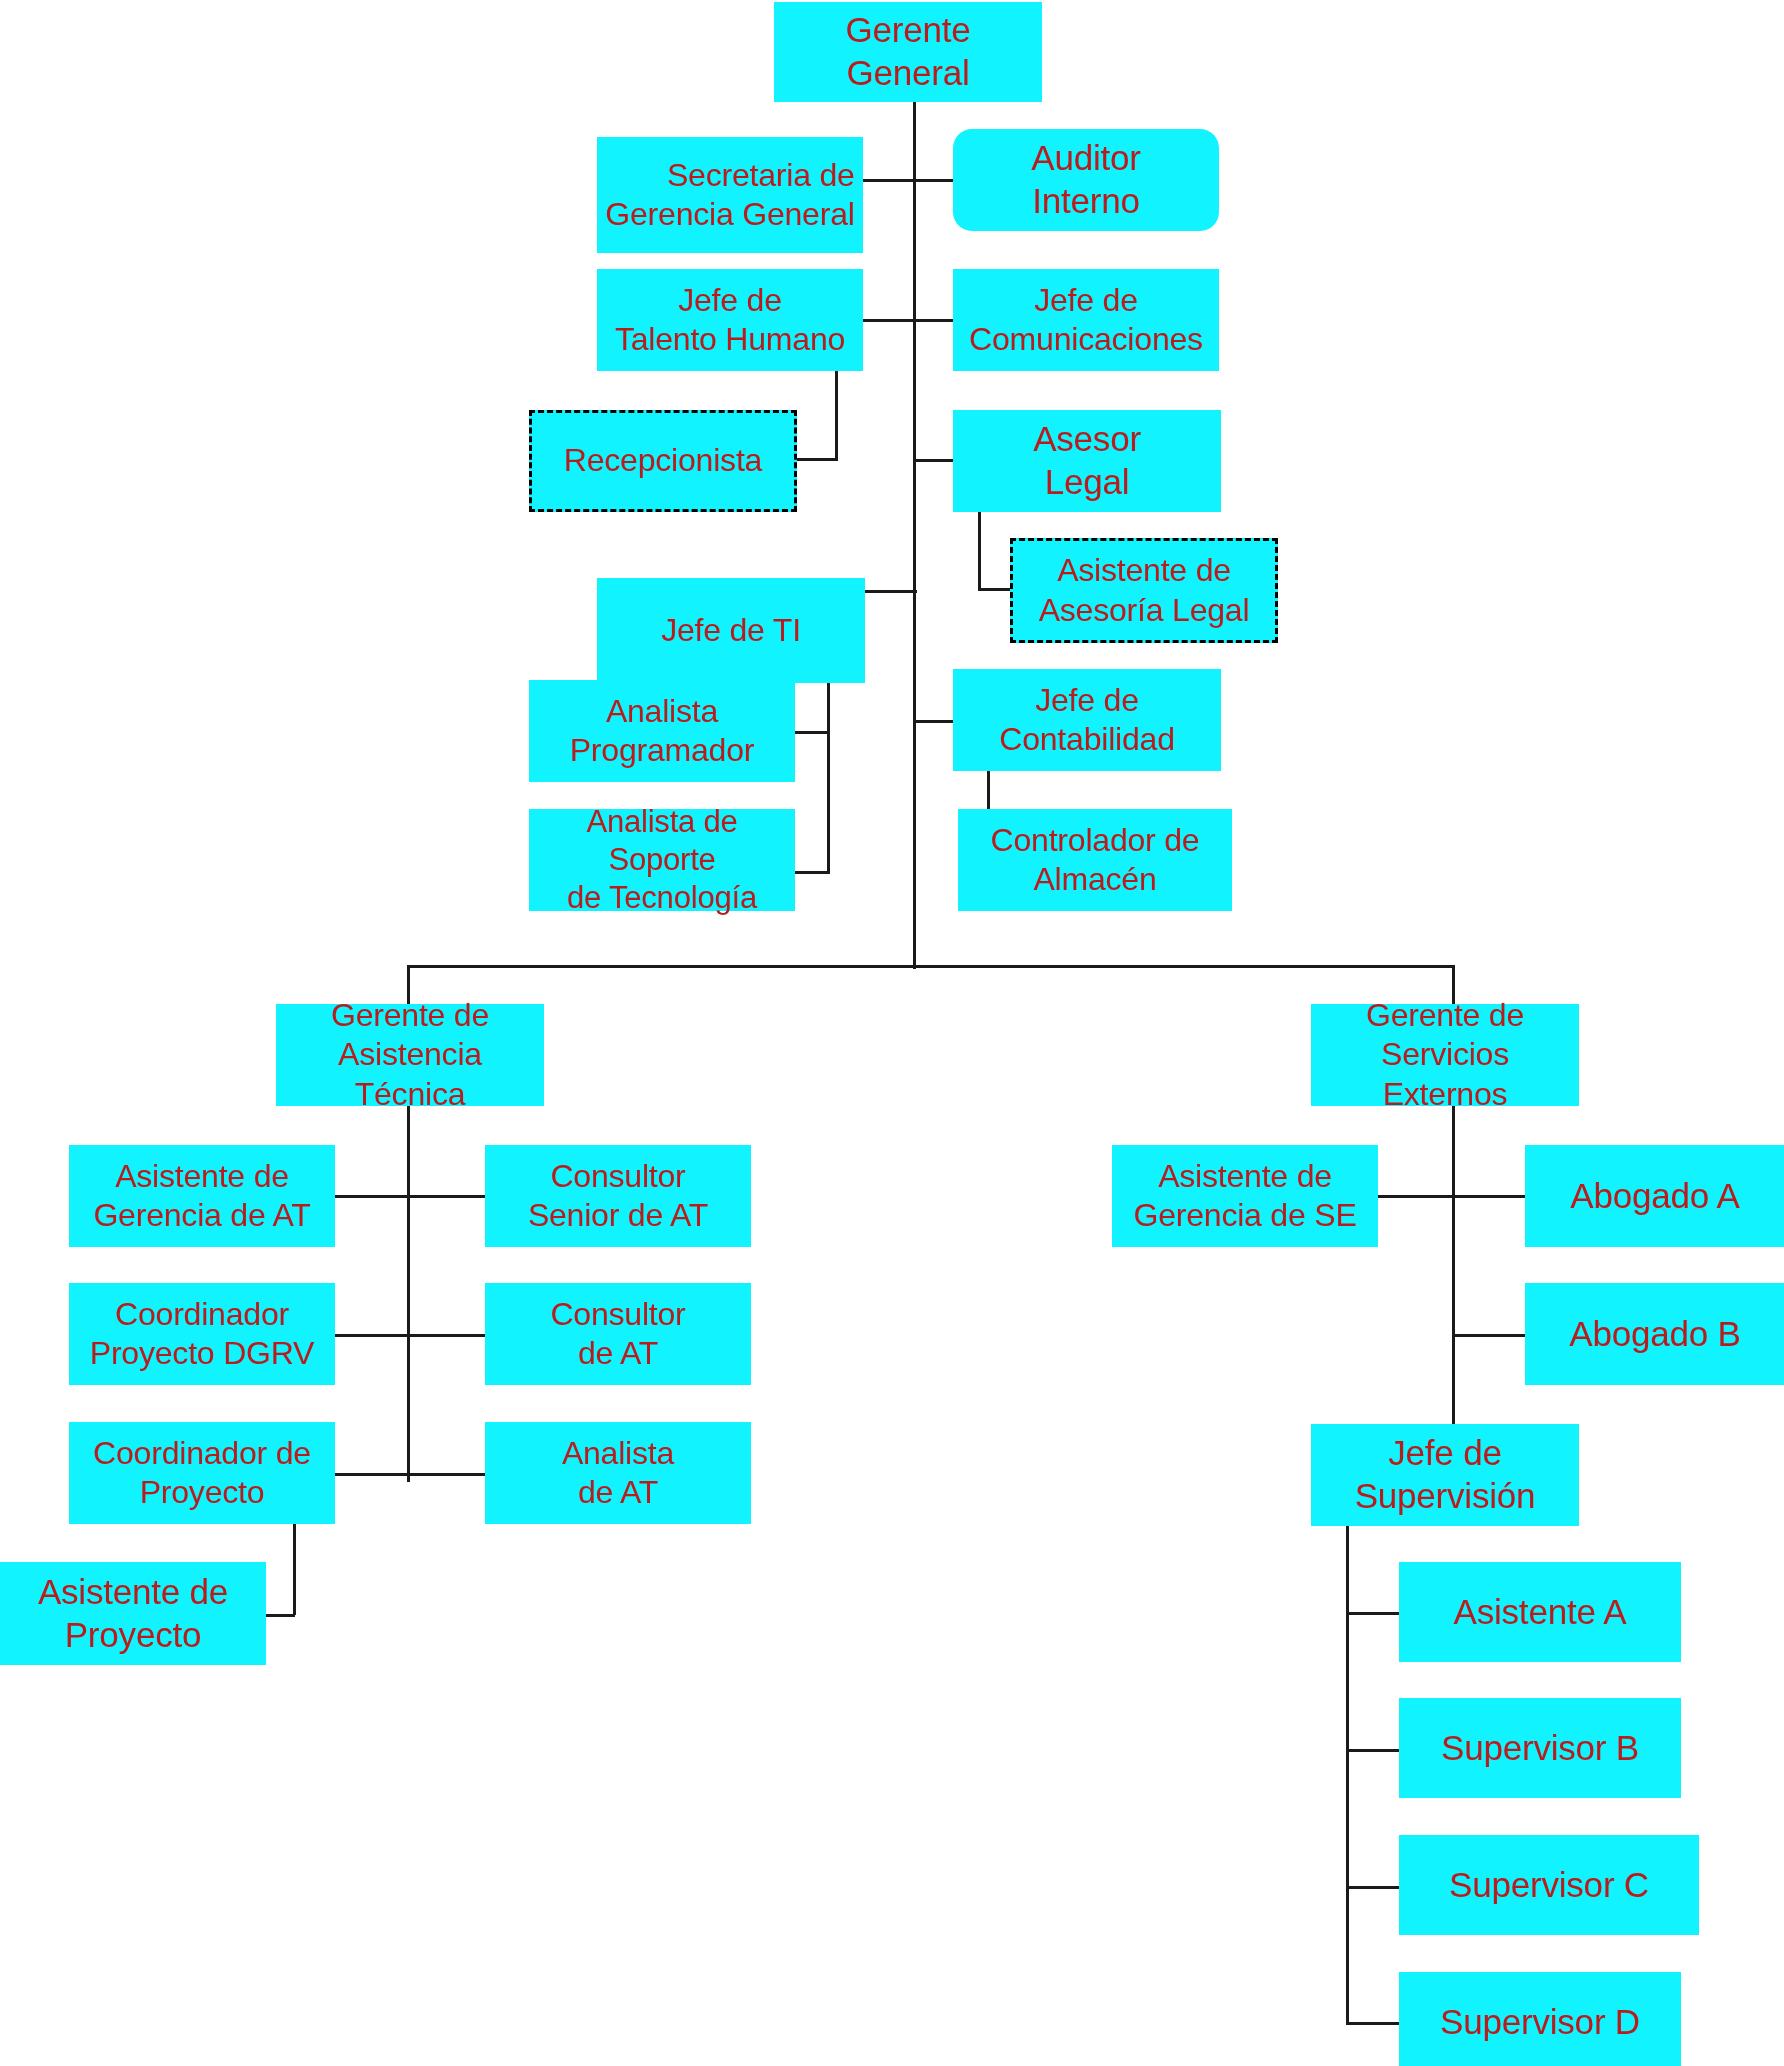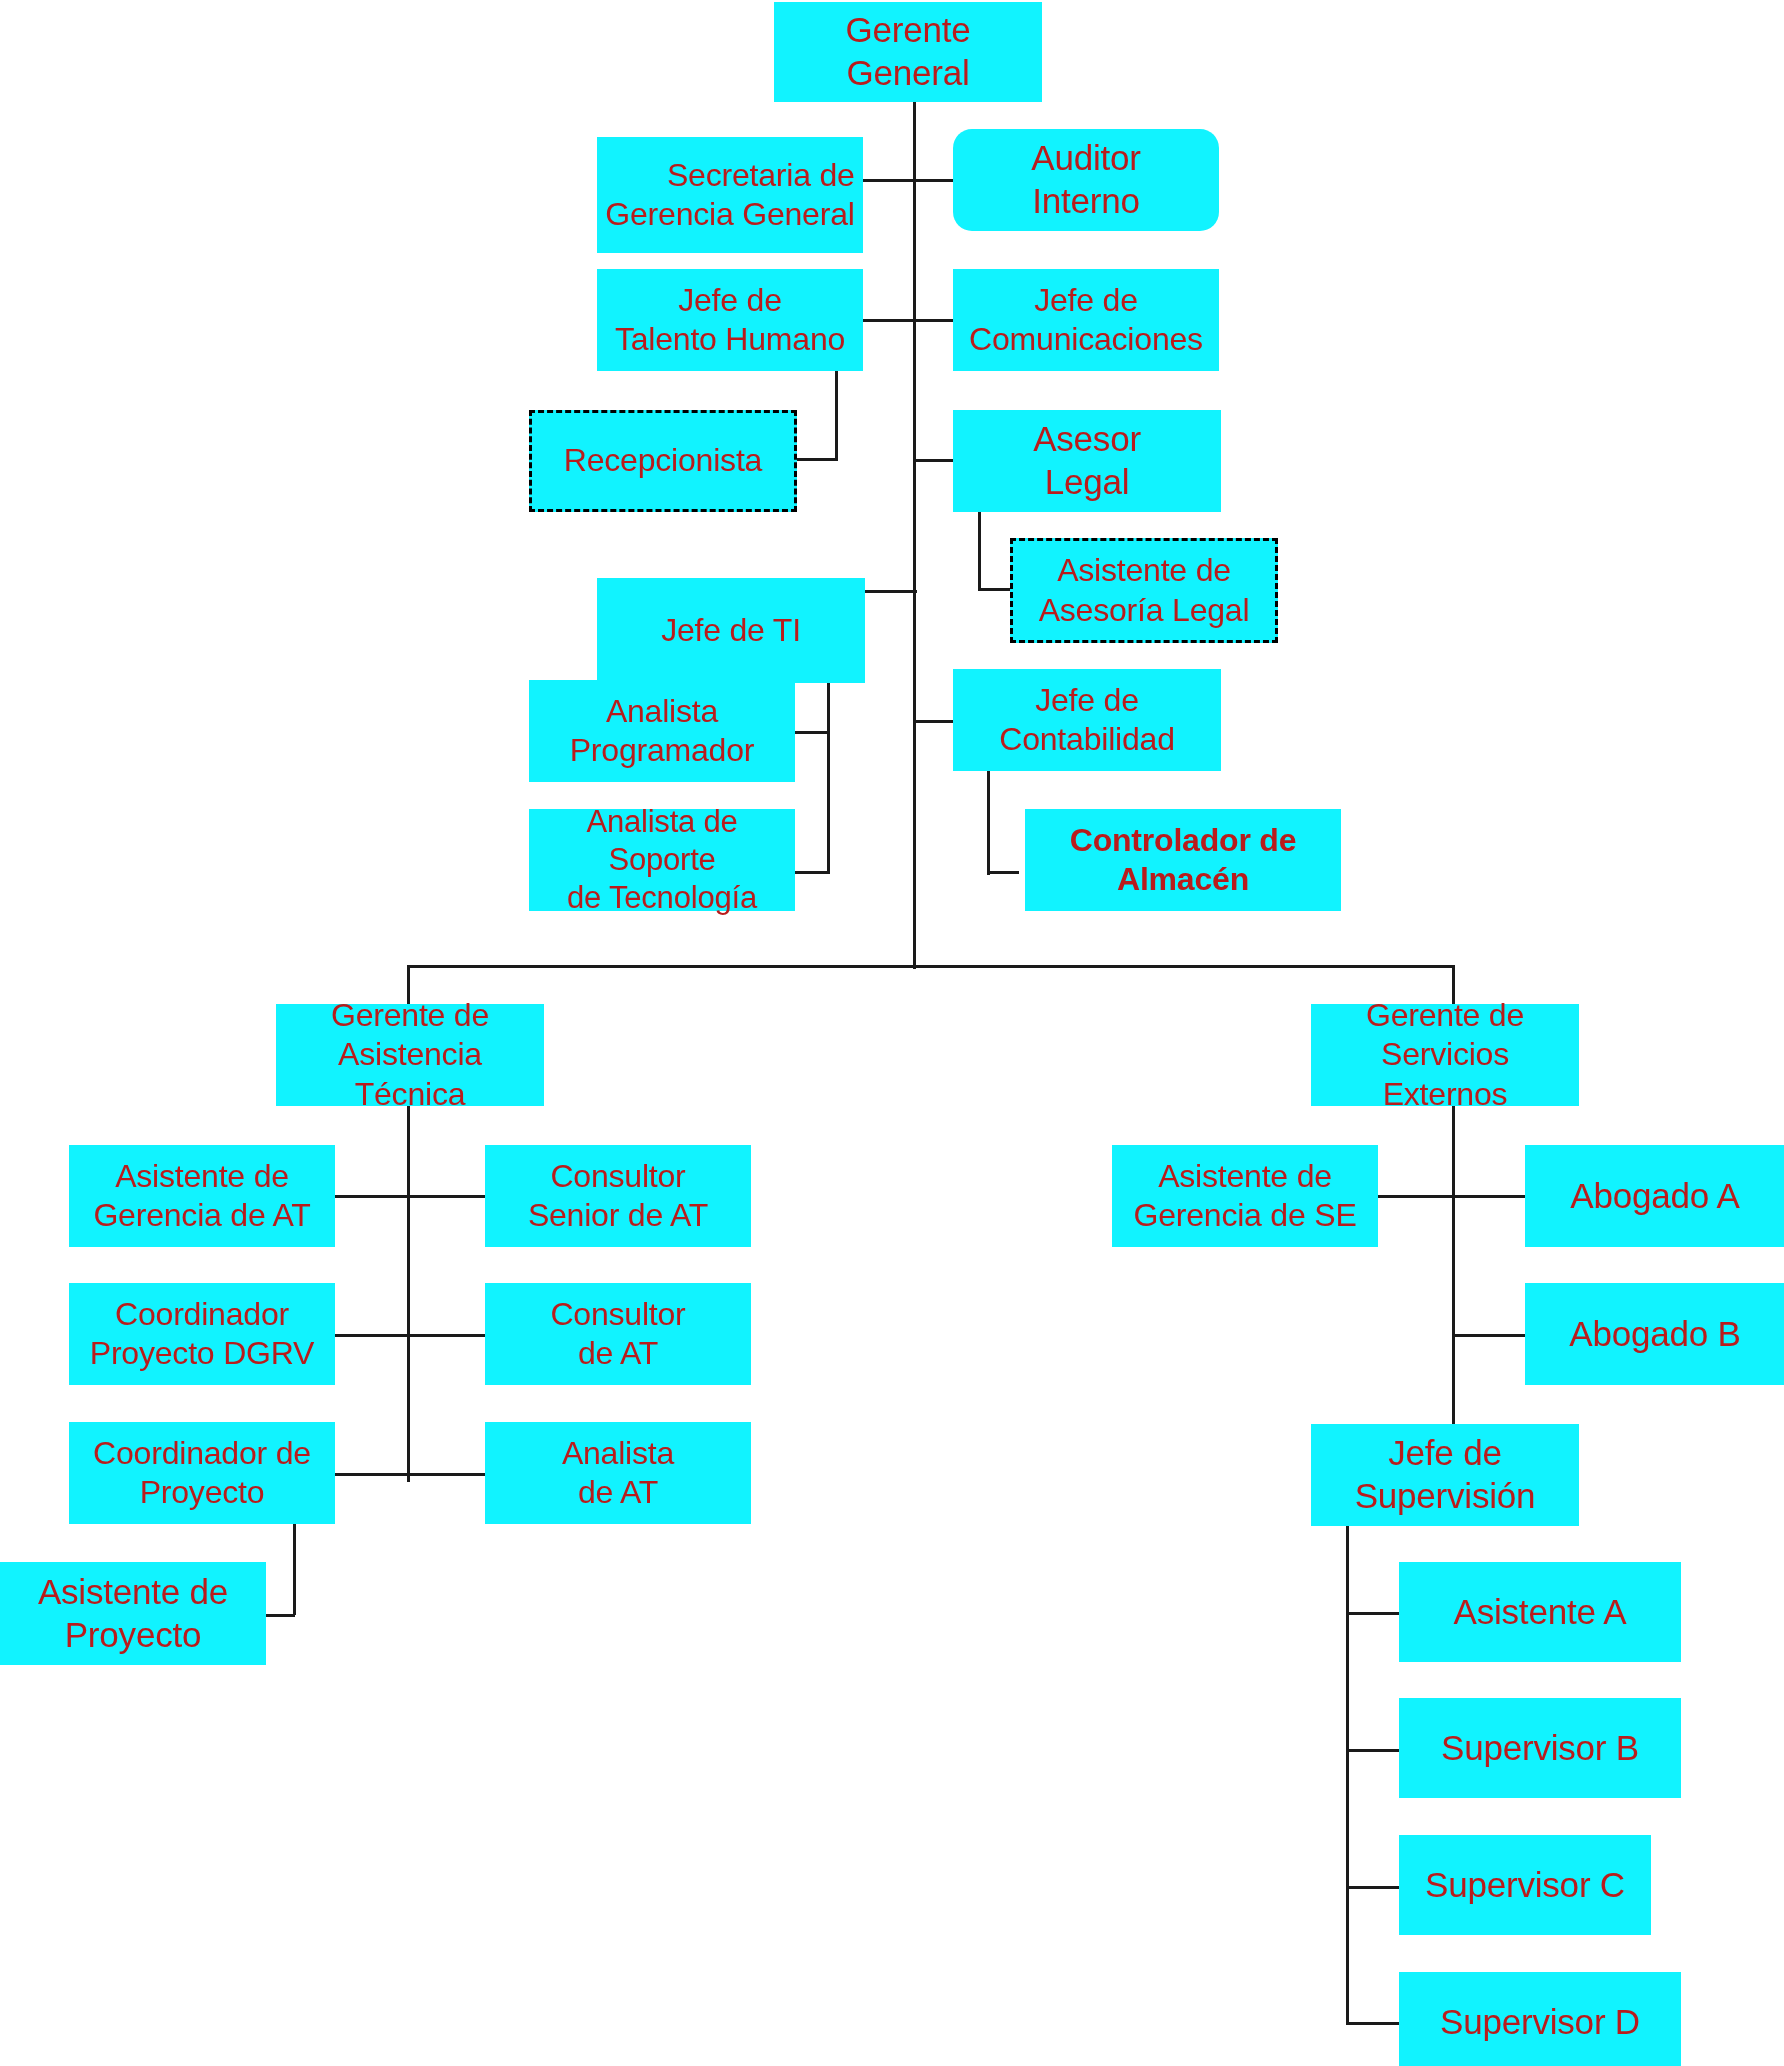--- a/index.html
+++ b/index.html
@@ -121,21 +121,21 @@
 
   <div class="node" style="left:529px; top:680px; width:266px; height:102px;">Analista
 Programador</div>
 
   <div class="node" style="left:953px; top:669px; width:268px; height:102px;">Jefe de
 Contabilidad</div>
 
   <div class="node narrow" style="left:529px; top:809px; width:266px; height:102px;">Analista de Soporte
 de Tecnología</div>
 
-  <div class="node" style="left:1025px; top:809px; width:316px; height:102px;font-weight:bold;">Controlador de
+  <div class="node" style="left:958px; top:809px; width:274px; height:102px;">Controlador de
 Almacén</div>
 
   <div class="node" style="left:276px; top:1004px; width:268px; height:102px;">Gerente de
 Asistencia Técnica</div>
 
   <div class="node" style="left:1311px; top:1004px; width:268px; height:102px;">Gerente de
 Servicios Externos</div>
 
   <div class="node" style="left:69px; top:1145px; width:266px; height:102px;">Asistente de
 Gerencia de AT</div>
@@ -165,18 +165,18 @@
 
   <div class="node big" style="left:1525px; top:1283px; width:260px; height:102px;">Abogado B</div>
 
   <div class="node big" style="left:1311px; top:1424px; width:268px; height:102px;">Jefe de
 Supervisión</div>
 
   <div class="node big" style="left:1399px; top:1562px; width:282px; height:100px;">Asistente A</div>
 
   <div class="node big" style="left:1399px; top:1698px; width:282px; height:100px;">Supervisor B</div>
 
-  <div class="node big" style="left:1399px; top:1835px; width:252px; height:100px;">Supervisor C</div>
+  <div class="node big" style="left:1399px; top:1835px; width:300px; height:100px;">Supervisor C</div>
 
   <div class="node big" style="left:1399px; top:1972px; width:282px; height:100px;">Supervisor D</div>
 
 </div>
 
 
 </body></html>

